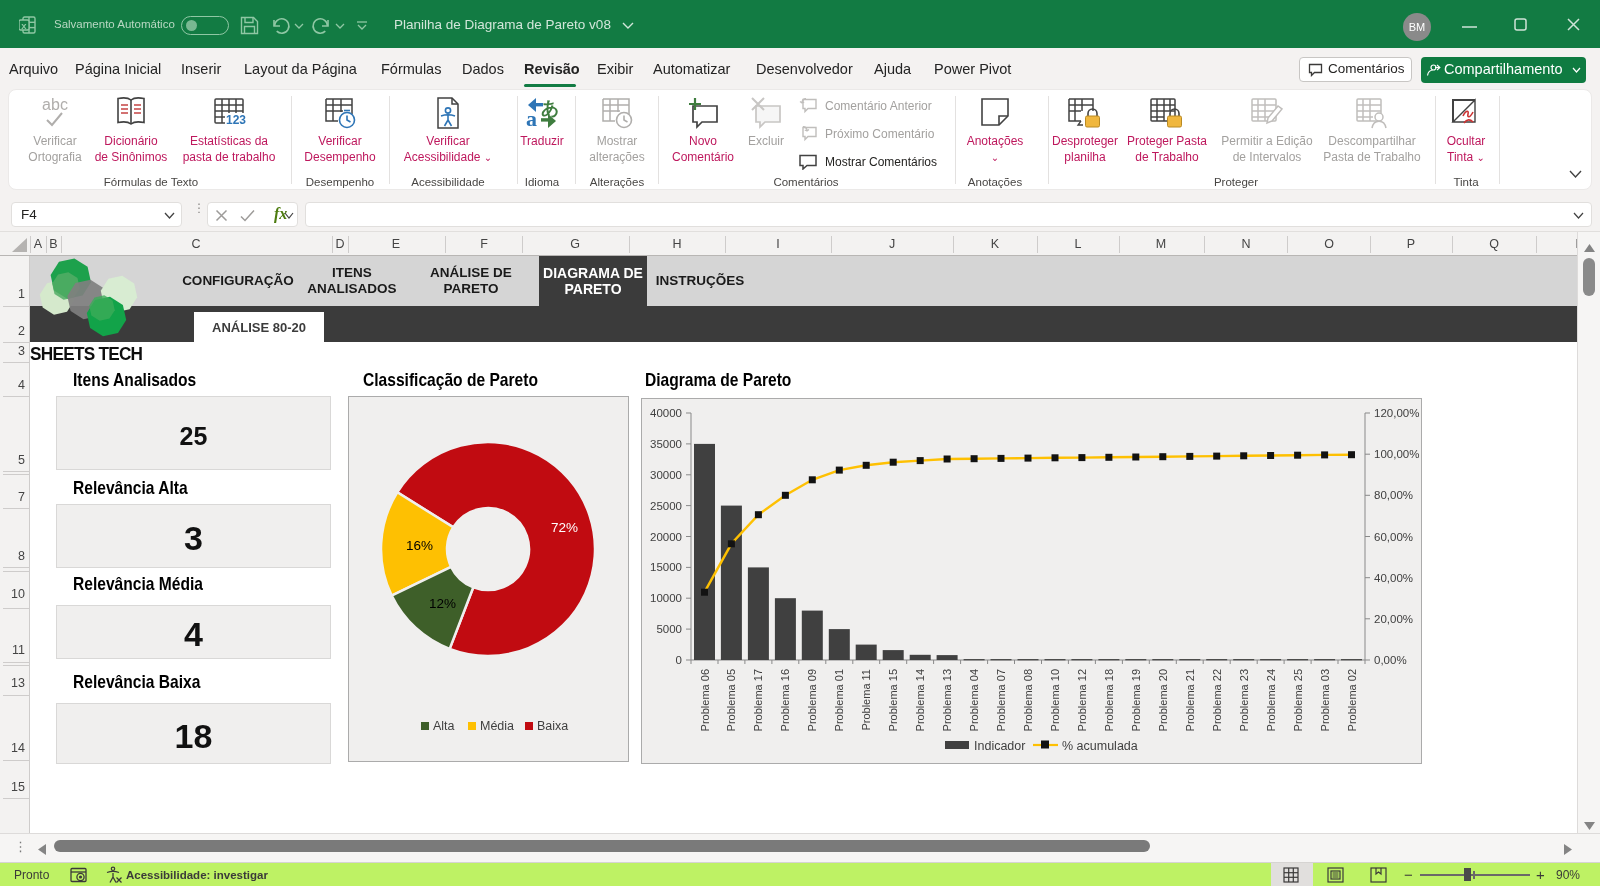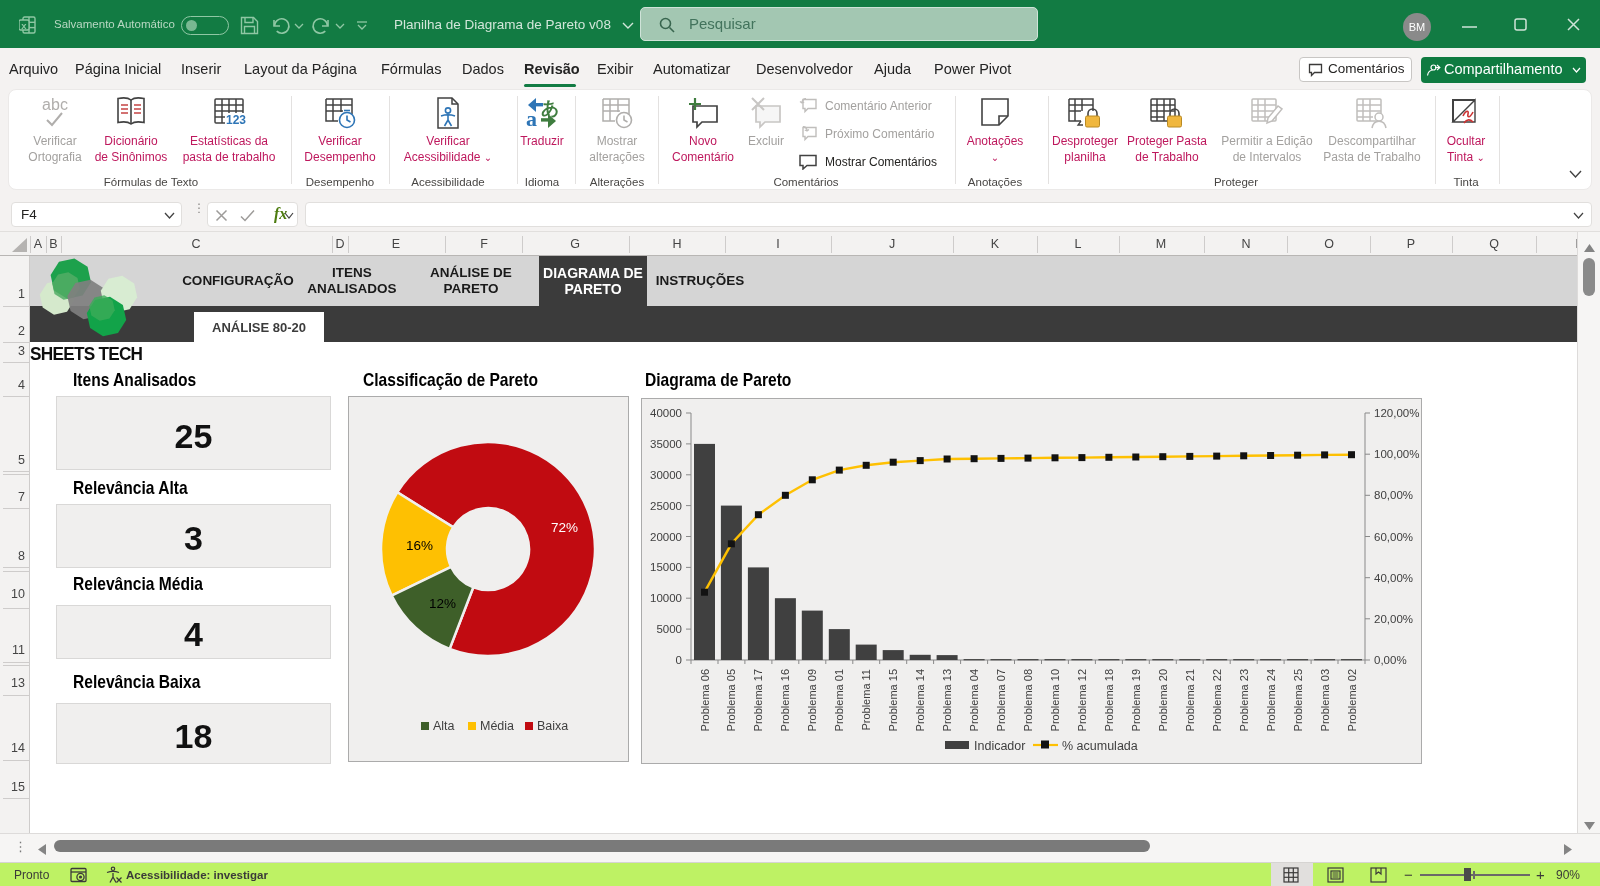--- a/index.html
+++ b/index.html
@@ -104,27 +104,20 @@
 
   <svg class="abs" style="left:356px;top:21px" width="12" height="10" viewBox="0 0 12 10">
     <line x1="1" y1="1" x2="11" y2="1" stroke="#8fc7a4" stroke-width="1.3"></line>
     <path d="M2 4 l4 4 l4-4" fill="none" stroke="#8fc7a4" stroke-width="1.3"></path>
   </svg>
   <span class="abs" style="left:394px;top:17px;font-size:13.5px;color:#d2e6da">Planilha de Diagrama de Pareto v08</span>
   <svg class="abs" style="left:622px;top:22px" width="12" height="8" viewBox="0 0 12 8">
       <path d="M1 1 l5 5 l5-5" fill="none" stroke="#d2e6da" stroke-width="1.4"></path>
     </svg>
 
-  <div class="abs" style="left:640px;top:7px;width:398px;height:34px;background:#a3c7b2;border:1px solid #cfe3d8;border-radius:5px;">
-    <svg style="position:absolute;left:18px;top:9px" width="16" height="16" viewBox="0 0 16 16">
-      <circle cx="6.5" cy="6.5" r="5" fill="none" stroke="#39664f" stroke-width="1.6"></circle>
-      <line x1="10.5" y1="10.5" x2="15" y2="15" stroke="#39664f" stroke-width="1.6"></line>
-    </svg>
-    <span style="position:absolute;left:48px;top:7px;font-size:15px;color:#42735c">Pesquisar</span>
-  </div>
 
   <div class="abs" style="left:1403px;top:13px;width:28px;height:28px;border-radius:50%;background:#8a8a8a;color:#fff;font-size:11px;text-align:center;line-height:28px;">BM</div>
 
   <svg class="abs" style="left:1462px;top:26px" width="15" height="2" viewBox="0 0 15 2">
       <line x1="0" y1="1" x2="15" y2="1" stroke="#cfe3d8" stroke-width="1.5"></line>
     </svg>
   <svg class="abs" style="left:1514px;top:18px" width="13" height="13" viewBox="0 0 13 13">
       <rect x="1" y="1" width="11" height="11" rx="2" fill="none" stroke="#cfe3d8" stroke-width="1.5"></rect>
     </svg>
   <svg class="abs" style="left:1567px;top:18px" width="13" height="13" viewBox="0 0 13 13">
@@ -452,21 +445,21 @@
     <polygon points="61.0,26.2 52.6,39.4 37.2,42.8 24.0,34.4 20.6,19.0 29.0,5.8 44.4,2.4 57.6,10.8" fill="#1da14c"></polygon>
     <polygon points="49.8,32.4 44.0,41.5 33.6,43.8 24.5,38.0 22.2,27.6 28.0,18.5 38.4,16.2 47.5,22.0" fill="#52ad65" fill-opacity="0.85"></polygon>
     <polygon points="76.7,47.0 68.5,59.9 53.5,63.2 40.6,55.0 37.3,40.0 45.5,27.1 60.5,23.8 73.4,32.0" fill="#7f7f7f" fill-opacity="0.92"></polygon>
     <polygon points="107.2,41.2 99.6,53.2 85.8,56.2 73.8,48.6 70.8,34.8 78.4,22.8 92.2,19.8 104.2,27.4" fill="#d8ecd2"></polygon>
     <polygon points="96.2,64.0 88.0,76.9 73.0,80.2 60.1,72.0 56.8,57.0 65.0,44.1 80.0,40.8 92.9,49.0" fill="#12a349"></polygon>
     <polygon points="84.8,54.3 79.5,62.6 69.7,64.8 61.4,59.5 59.2,49.7 64.5,41.4 74.3,39.2 82.6,44.5" fill="#3cab59" fill-opacity="0.8"></polygon>
   </svg>
   <div class="abs" style="left:30px;top:87px;font-weight:bold;font-size:18.5px;letter-spacing:-0.8px;color:#0d0d0d;transform:scaleX(0.93);transform-origin:left;">SHEETS TECH</div>
 
   <div class="mlabel" style="left:73px;top:113px;">Itens Analisados</div>
-  <div class="mbox" style="top:140px;height:74px;font-size:34px;line-height:78px;">25</div>
+  <div class="mbox" style="top:140px;height:74px;font-size:25px;line-height:78px;">25</div>
   <div class="mlabel" style="left:73px;top:221px;">Relevância Alta</div>
   <div class="mbox" style="top:248px;height:64px;font-size:34px;line-height:67px;">3</div>
   <div class="mlabel" style="left:73px;top:317px;">Relevância Média</div>
   <div class="mbox" style="top:349px;height:54px;font-size:34px;line-height:57px;">4</div>
   <div class="mlabel" style="left:73px;top:415px;">Relevância Baixa</div>
   <div class="mbox" style="top:447px;height:61px;font-size:34px;line-height:64px;">18</div>
 
   <div class="mlabel" style="left:363px;top:113px;">Classificação de Pareto</div>
   <div class="mlabel" style="left:645px;top:113px;">Diagrama de Pareto</div>
 

